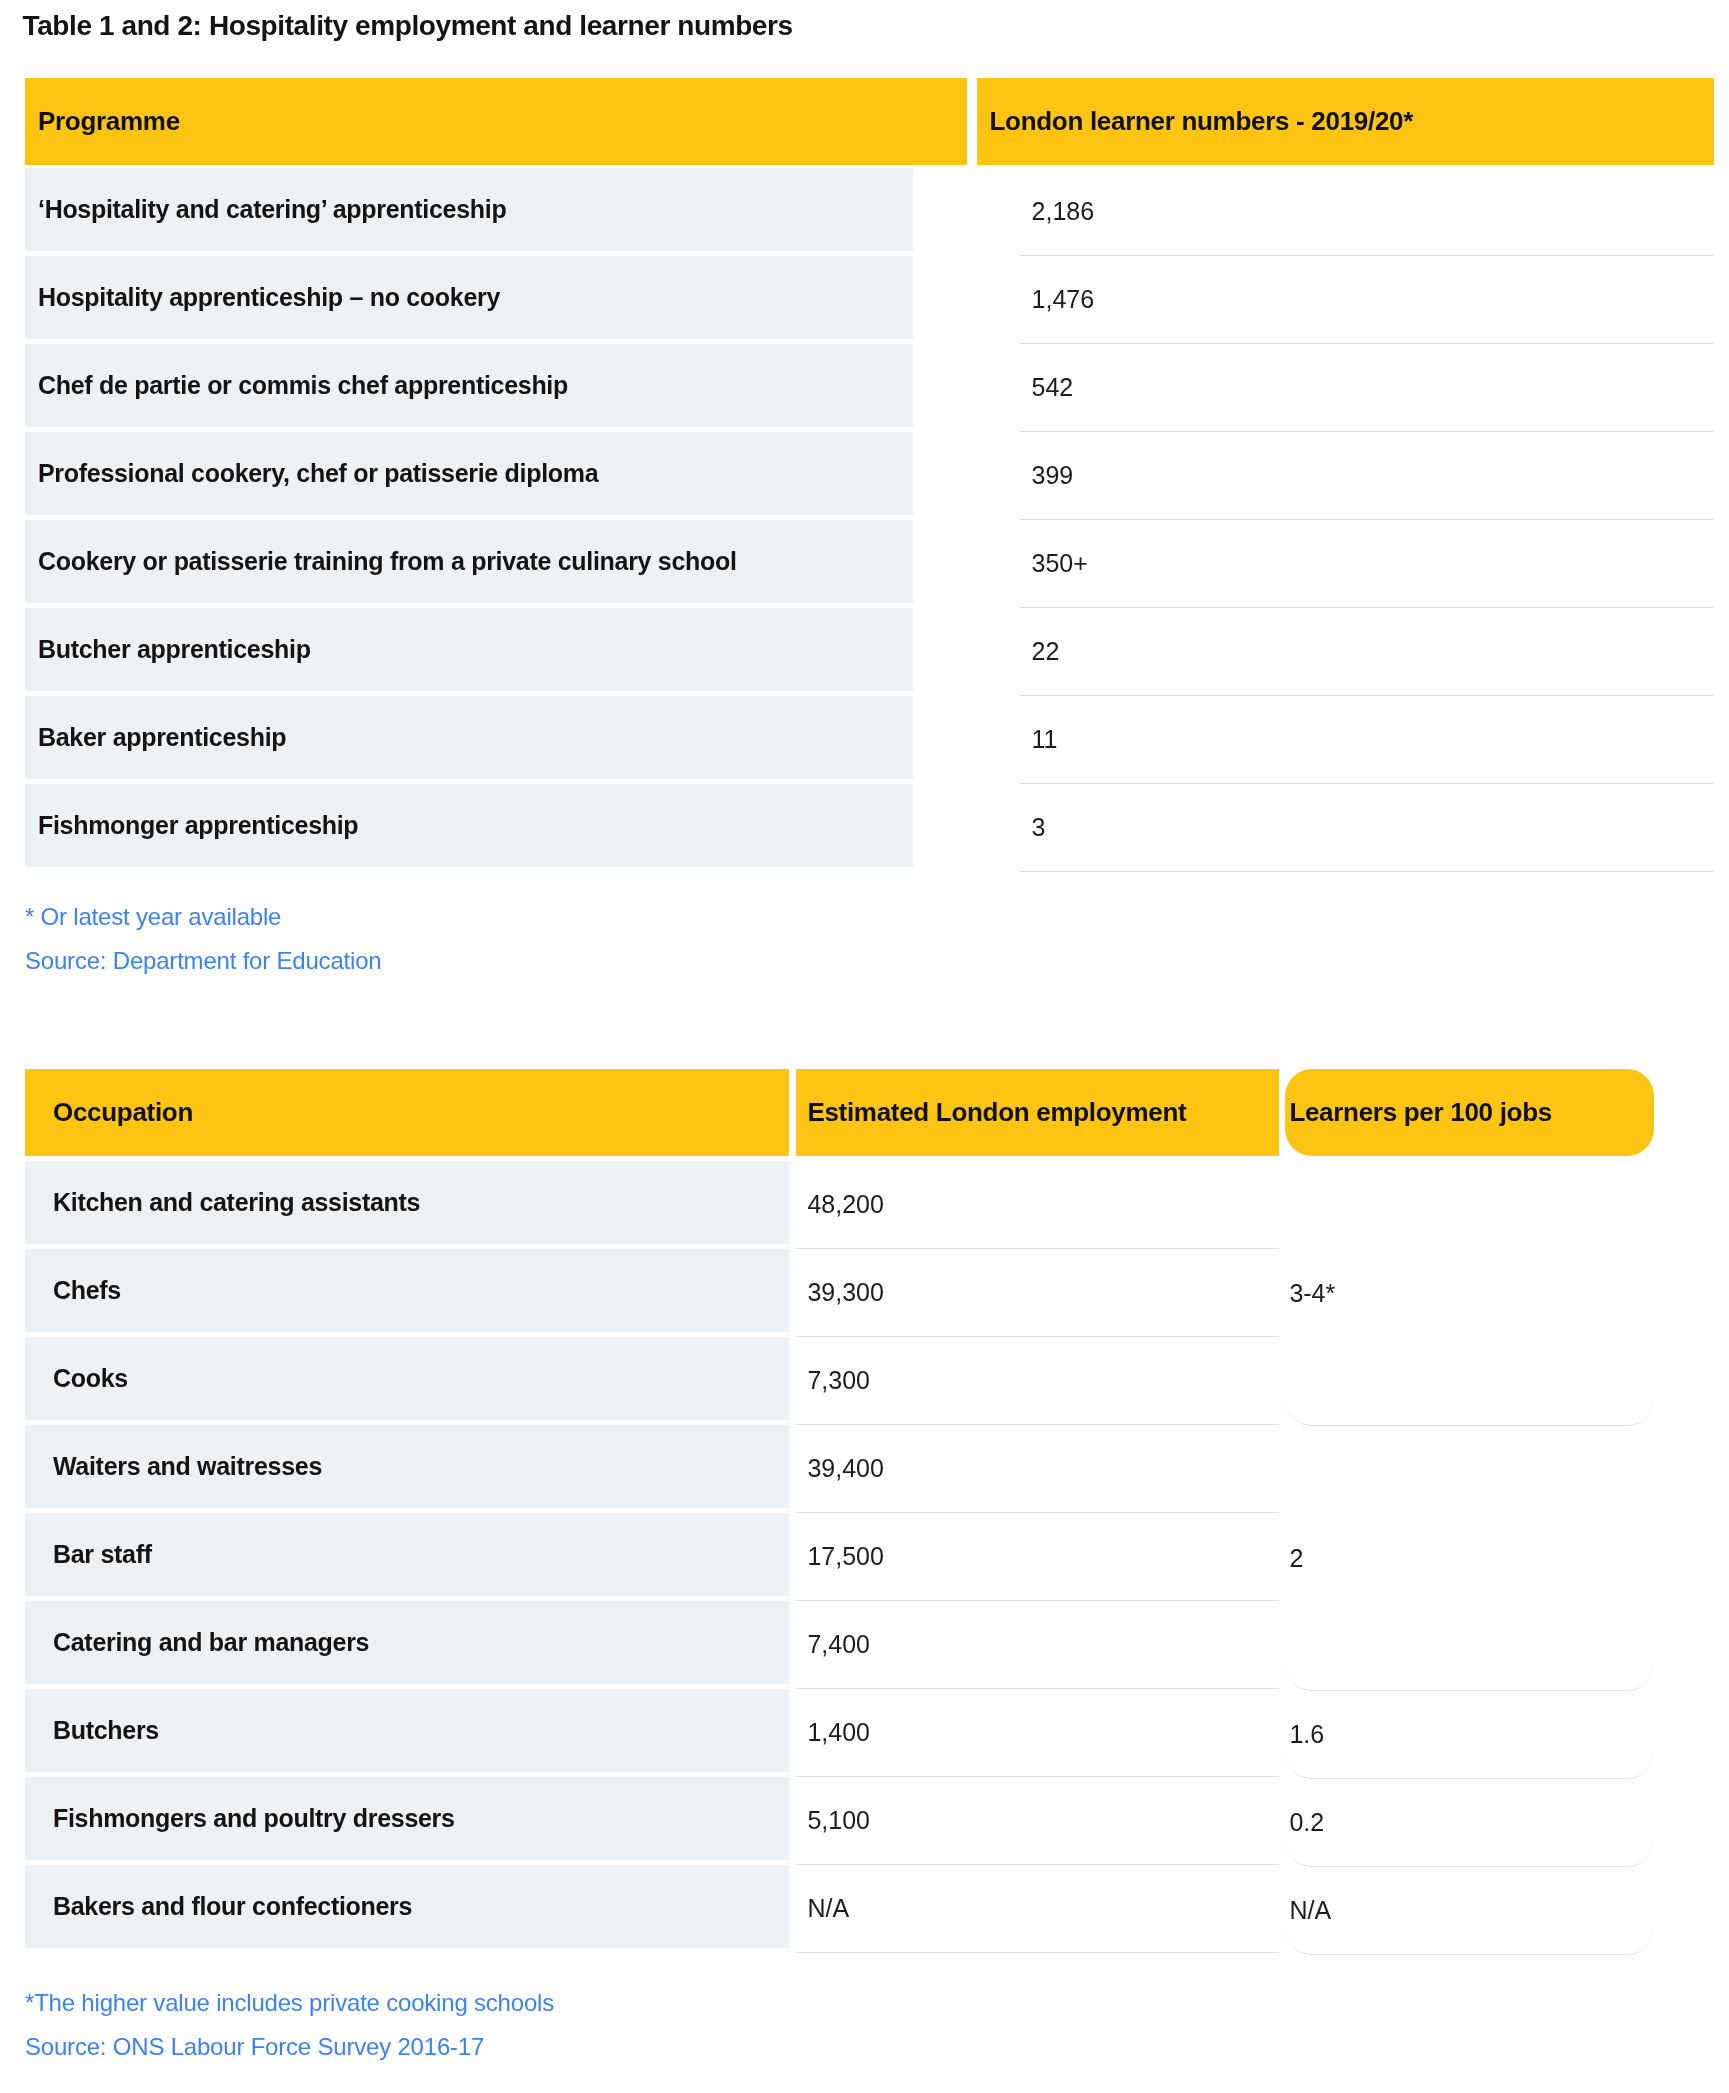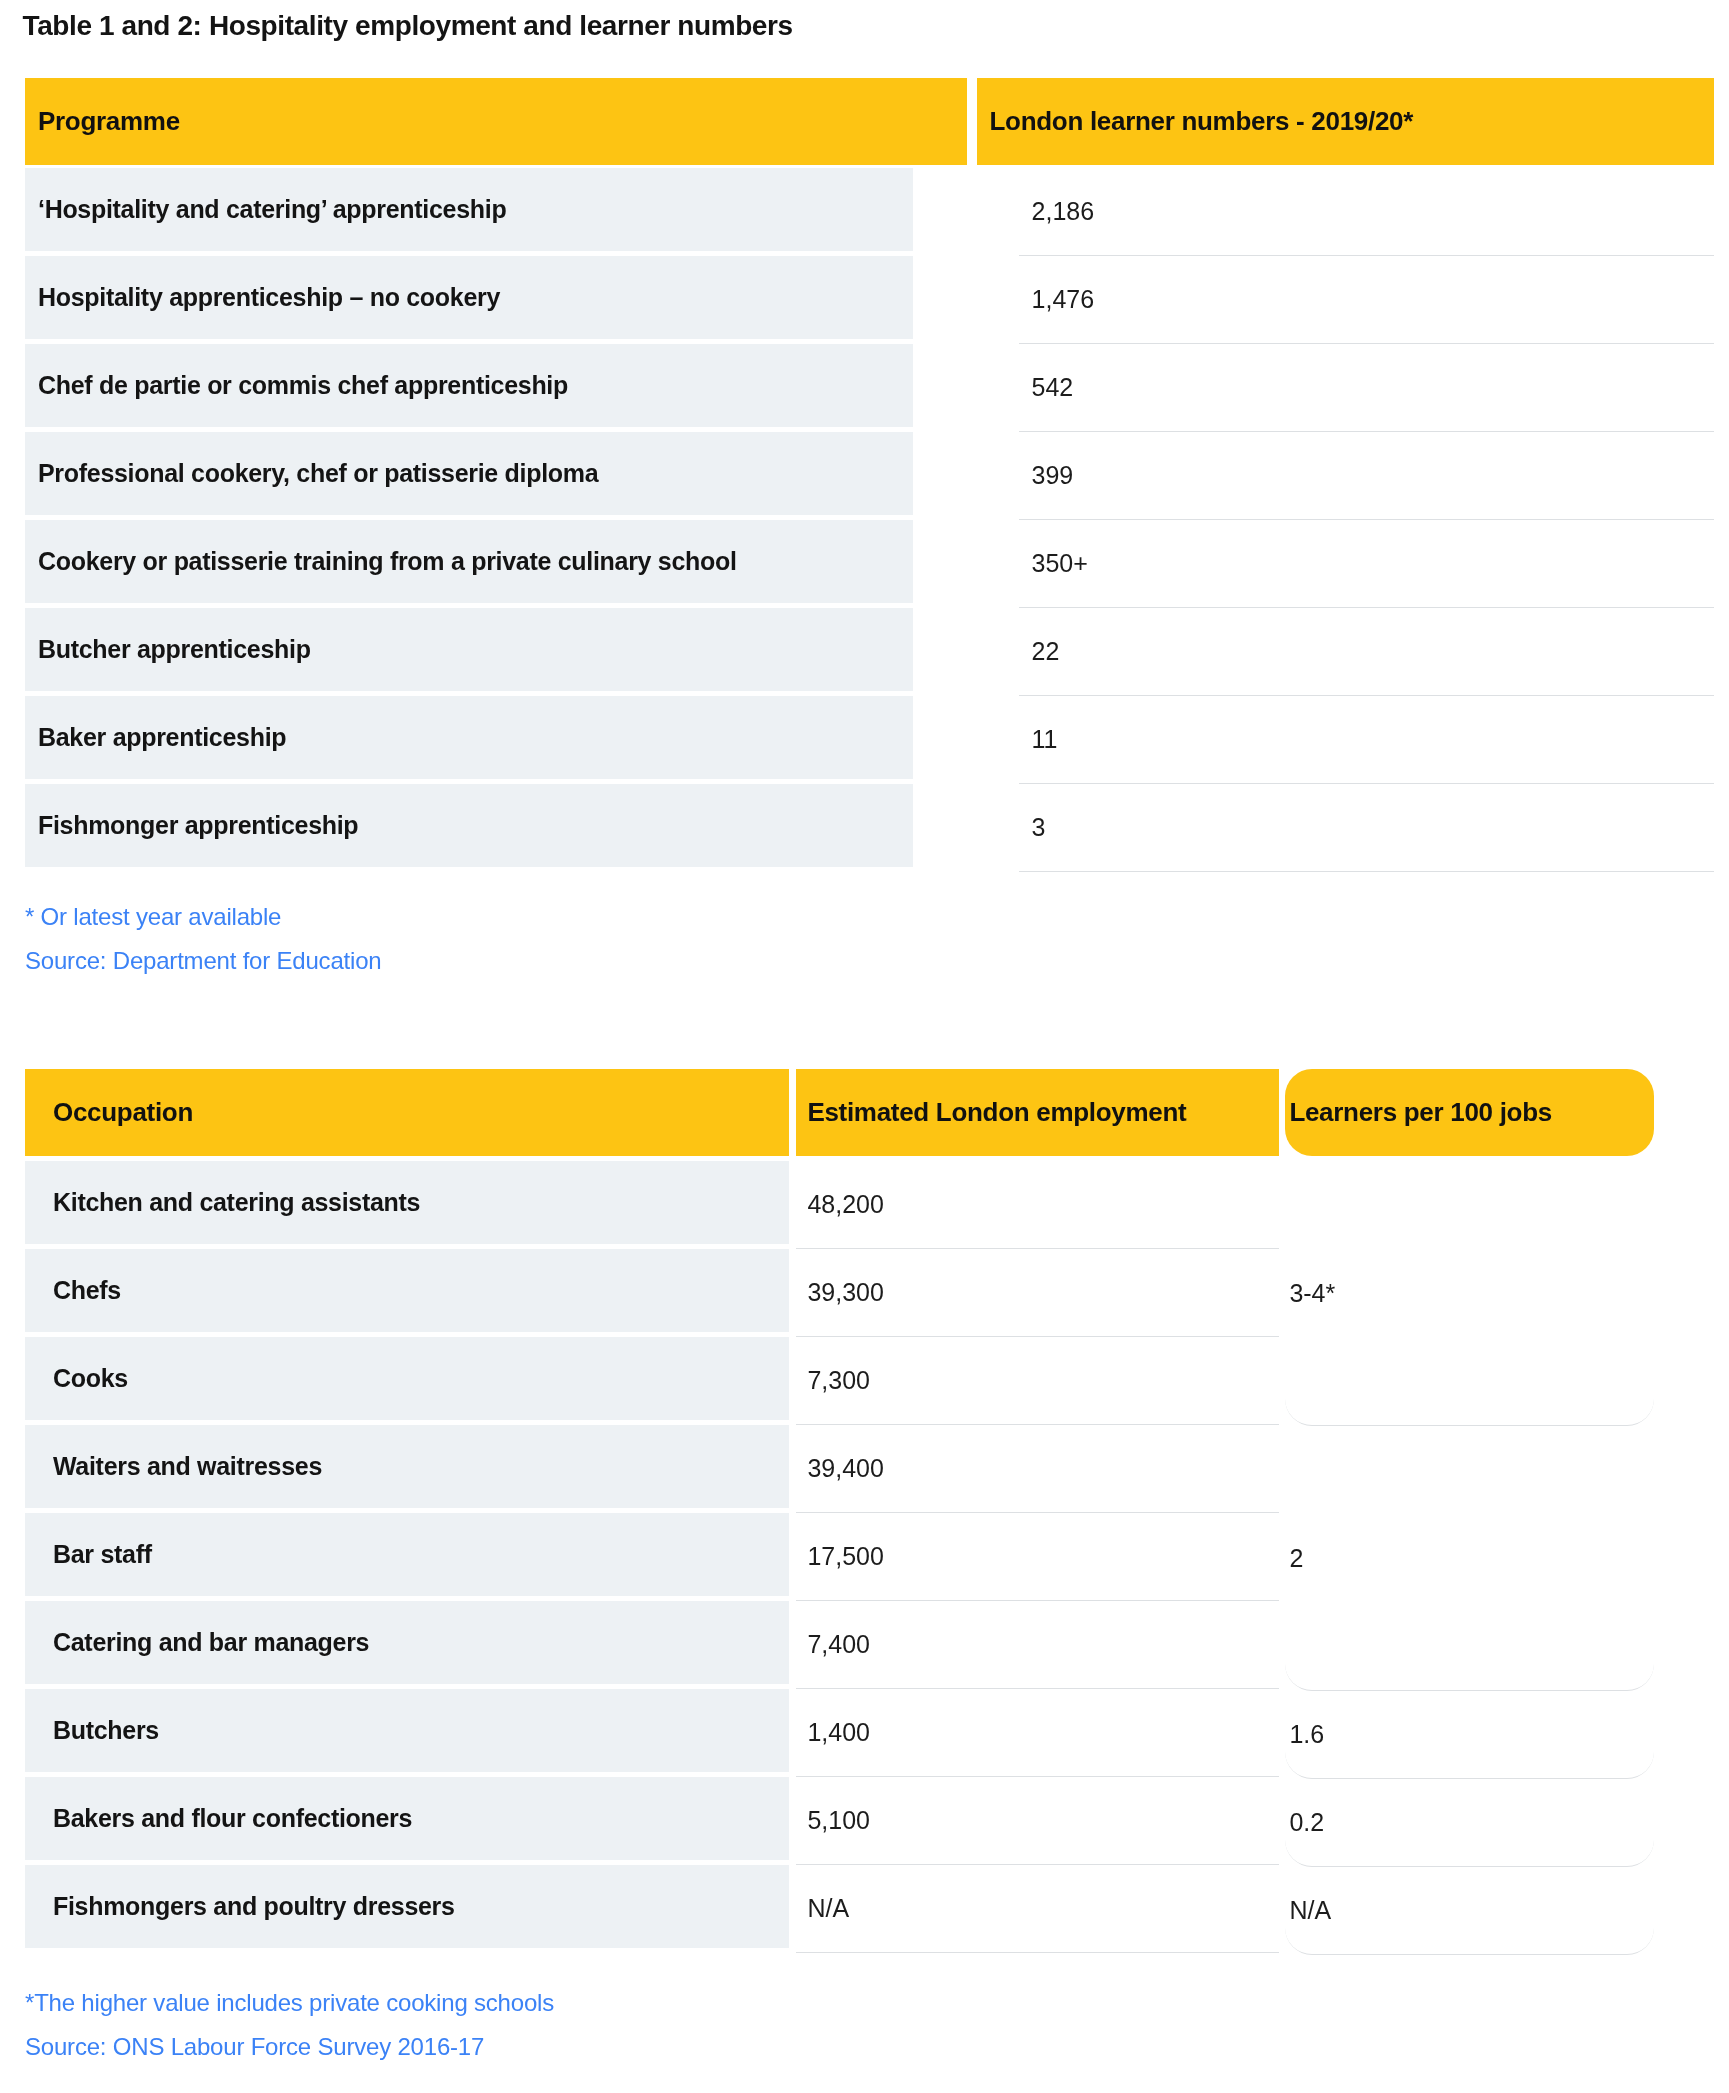--- a/index.html
+++ b/index.html
@@ -136,22 +136,22 @@
   <div class="t2body">
 
     <div class="t2col">
       <div class="cell-label t2c1 h106">Kitchen and catering assistants</div>
       <div class="cell-label t2c1 h106">Chefs</div>
       <div class="cell-label t2c1 h106">Cooks</div>
       <div class="cell-label t2c1 h106">Waiters and waitresses</div>
       <div class="cell-label t2c1 h106">Bar staff</div>
       <div class="cell-label t2c1 h106">Catering and bar managers</div>
       <div class="cell-label t2c1 h106">Butchers</div>
+      <div class="cell-label t2c1 h106">Fishmongers and poultry dressers</div>
       <div class="cell-label t2c1 h106">Bakers and flour confectioners</div>
-      <div class="cell-label t2c1 h106">Fishmongers and poultry dressers</div>
     </div>
     <div class="vg8"></div>
 
     <div class="t2col">
       <div class="cell-value t2c2 h106">48,200</div>
       <div class="cell-value t2c2 h106">39,300</div>
       <div class="cell-value t2c2 h106">7,300</div>
       <div class="cell-value t2c2 h106">39,400</div>
       <div class="cell-value t2c2 h106">17,500</div>
       <div class="cell-value t2c2 h106">7,400</div>

